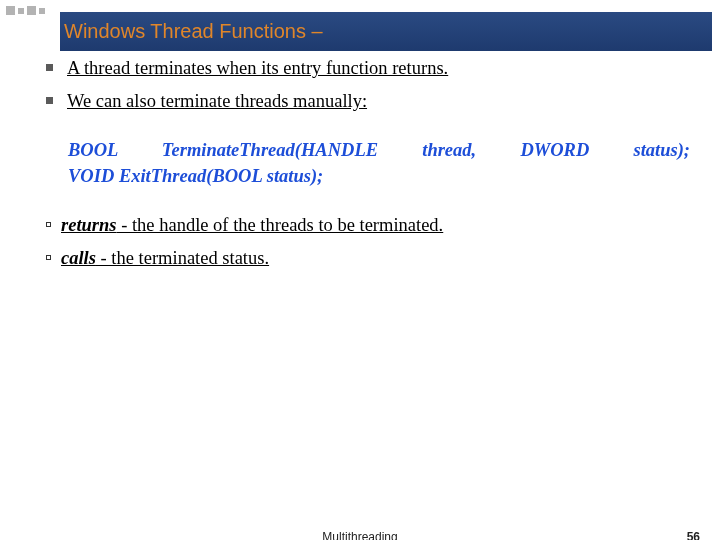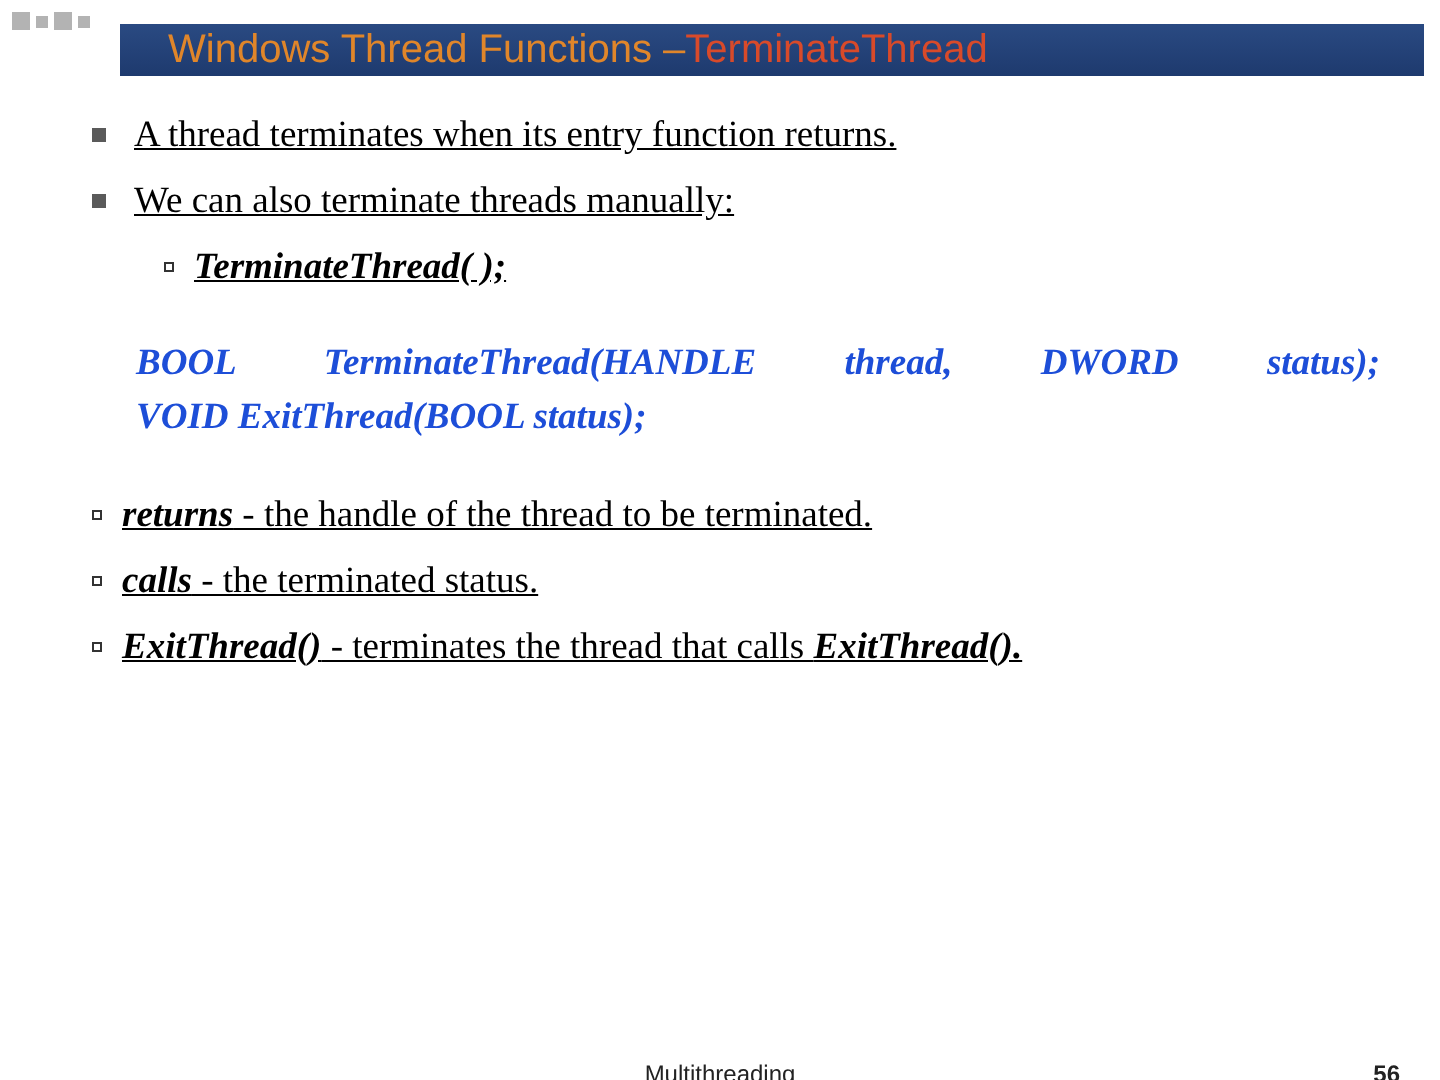--- a/index.html
+++ b/index.html
@@ -26,25 +26,25 @@
   .deco-squares .sq.small {
     width: 6px;
     height: 6px;
     align-self: center;
   }
   .title-bar {
     position: absolute;
     top: 12px;
     left: 60px;
     right: 8px;
-    height: 26px;
+    height: 39px;
     background: linear-gradient(to bottom, #2a4a82 0%, #1e3a6e 100%);
     display: flex;
     align-items: center;
-    padding-left: 24px;
+    padding-left: 4px;
   }
   .title-bar .t1 {
     color: #e0862a;
     font-family: Arial, sans-serif;
     font-size: 20px;
   }
   .title-bar .t2 {
     color: #d84a2a;
     font-family: Arial, sans-serif;
     font-size: 20px;
@@ -125,66 +125,55 @@
 
 <div class="deco-squares">
   <span class="sq"></span>
   <span class="sq small"></span>
   <span class="sq"></span>
   <span class="sq small"></span>
 </div>
 
 <div class="title-bar">
   <span class="t1">Windows Thread Functions – </span>
-  <span class="t2">TerminateThread</span>
 </div>
 
 <div class="content">
 
   <div class="bullet-row">
     <span class="marker"></span>
     <span class="flex-text">A thread terminates when its entry function returns.</span>
   </div>
 
   <div class="bullet-row">
     <span class="marker"></span>
     <span class="flex-text">We can also terminate threads manually:</span>
   </div>
 
-  <div class="bullet-row sub">
-    <span class="marker sm"></span>
-    <span class="bi flex-text">TerminateThread( );</span>
-  </div>
 
 
   <div class="sig-block">
     <div class="bi red">BOOL TerminateThread(HANDLE thread, DWORD status);</div>
     <div class="bi red line2">VOID ExitThread(BOOL status);</div>
   </div>
 
   <div class="bullet-row">
     <span class="marker sm2"></span>
     <span class="flex-text">
-      <span class="bi">returns</span><span>  - the handle of the thread to be terminated.</span>
+      <span class="bi">returns</span><span>  - the handle of the threads to be terminated.</span>
     </span>
   </div>
 
   <div class="bullet-row">
     <span class="marker sm2"></span>
     <span class="flex-text">
       <span class="bi">calls</span><span> -  the terminated status.</span>
     </span>
   </div>
 
-  <div class="bullet-row">
-    <span class="marker sm2"></span>
-    <span class="flex-text">
-      <span class="bi">ExitThread()</span><span> - terminates the thread that calls </span><span class="bi">ExitThread().</span>
-    </span>
-  </div>
 
 
 </div>
 
 <div class="footer">
   <span class="ftxt">Multithreading</span>
   <span class="pnum">56</span>
 </div>
 
 </body></html>

